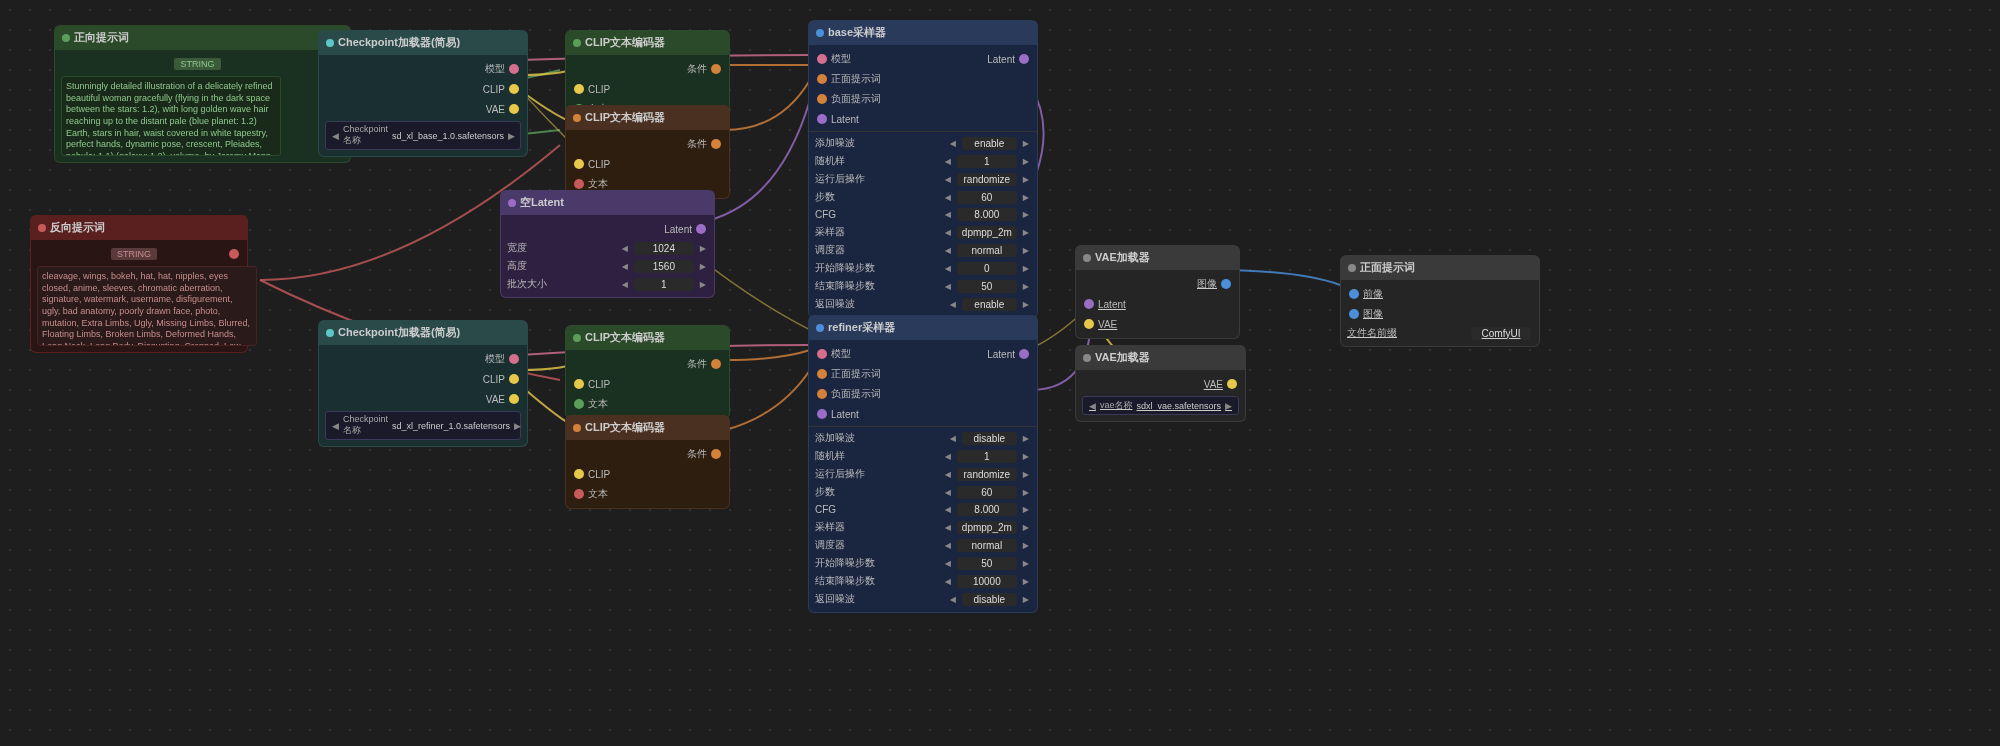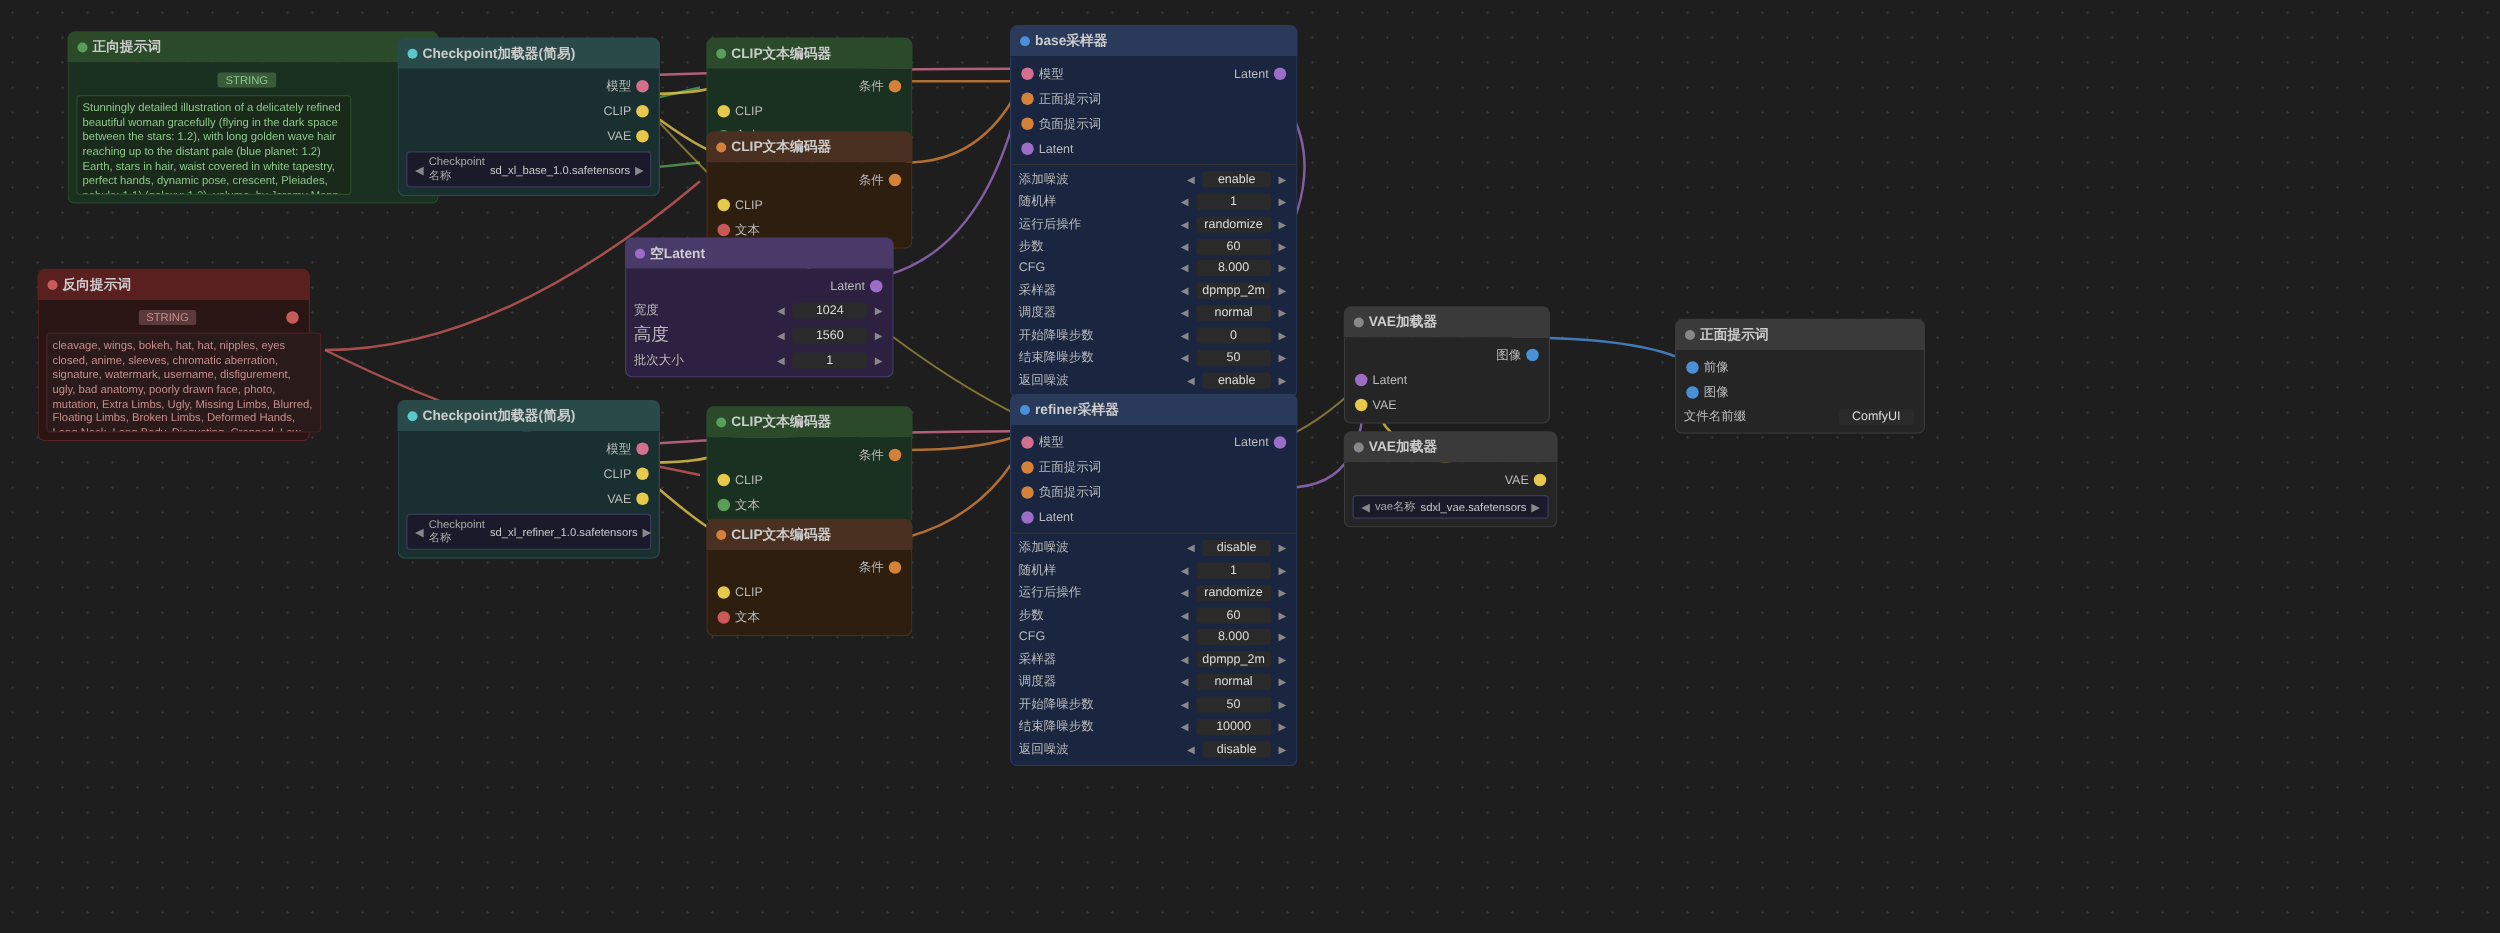--- a/index.html
+++ b/index.html
@@ -129,21 +129,21 @@
     .node-green-header { background: #2a4a2a; }
     .node-green-body { background: #1a3020; border: 1px solid #2a4a2a; border-top: none; }
 
     .node-brown-header { background: #4a3020; }
     .node-brown-body { background: #2d1e10; border: 1px solid #4a3020; border-top: none; }
 
     .node-blue-header { background: #2a3a5a; }
     .node-blue-body { background: #1a2540; border: 1px solid #2a3a5a; border-top: none; }
 
     .node-dark-header { background: #3a3a3a; }
-    .node-dark-body { background: #252525; border: 1px solid #3a3a3a; border-top: none; }
+    .node-dark-body { background: #252525; border: 1px solid #3a3a3a; border-top: none; text-decoration: underline; }
 
     .node-red-header { background: #5a2020; }
     .node-red-body { background: #3a1010; border: 1px solid #5a2020; border-top: none; }
 
     .textarea-content {
       background: #1a2a1a;
       border: 1px solid #2a4a2a;
       color: #8dc88d;
       font-size: 9px;
       padding: 4px;
@@ -445,21 +445,21 @@
         <span style="font-size:10px; color:#bbb;">Latent</span>
         <span class="port port-purple port-right" style="margin-left:4px;"></span>
       </div>
       <div class="stepper-row">
         <span style="font-size:10px; color:#bbb; flex:1;">宽度</span>
         <span class="stepper-arrow">◀</span>
         <span class="value-display">1024</span>
         <span class="stepper-arrow">▶</span>
       </div>
       <div class="stepper-row">
-        <span style="font-size:14px; color:#bbb; flex:1;font-family:Liberation Mono, monospace;">高度</span>
+        <span style="font-size:10px; color:#bbb; flex:1;font-family:Liberation Mono, monospace;">高度</span>
         <span class="stepper-arrow">◀</span>
         <span class="value-display">1560</span>
         <span class="stepper-arrow">▶</span>
       </div>
       <div class="stepper-row">
         <span style="font-size:10px; color:#bbb; flex:1;">批次大小</span>
         <span class="stepper-arrow">◀</span>
         <span class="value-display">1</span>
         <span class="stepper-arrow">▶</span>
       </div>

